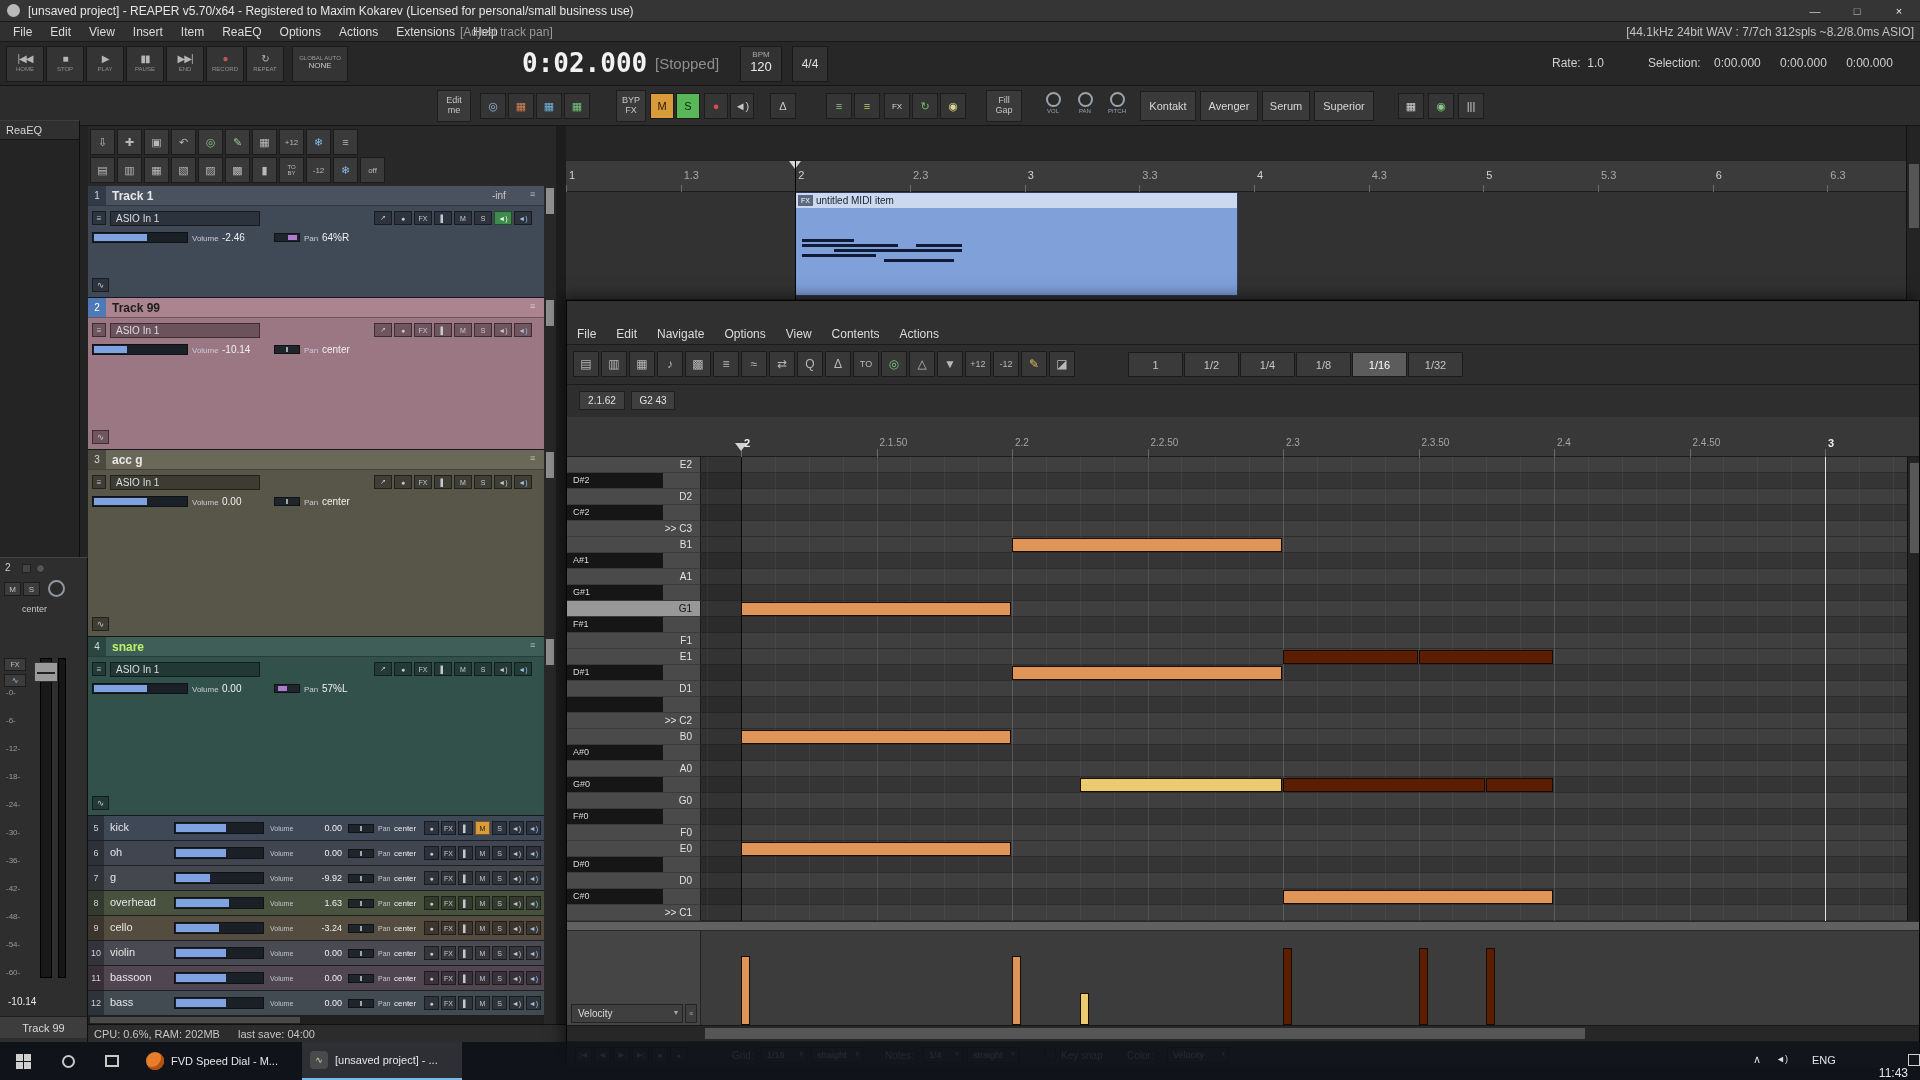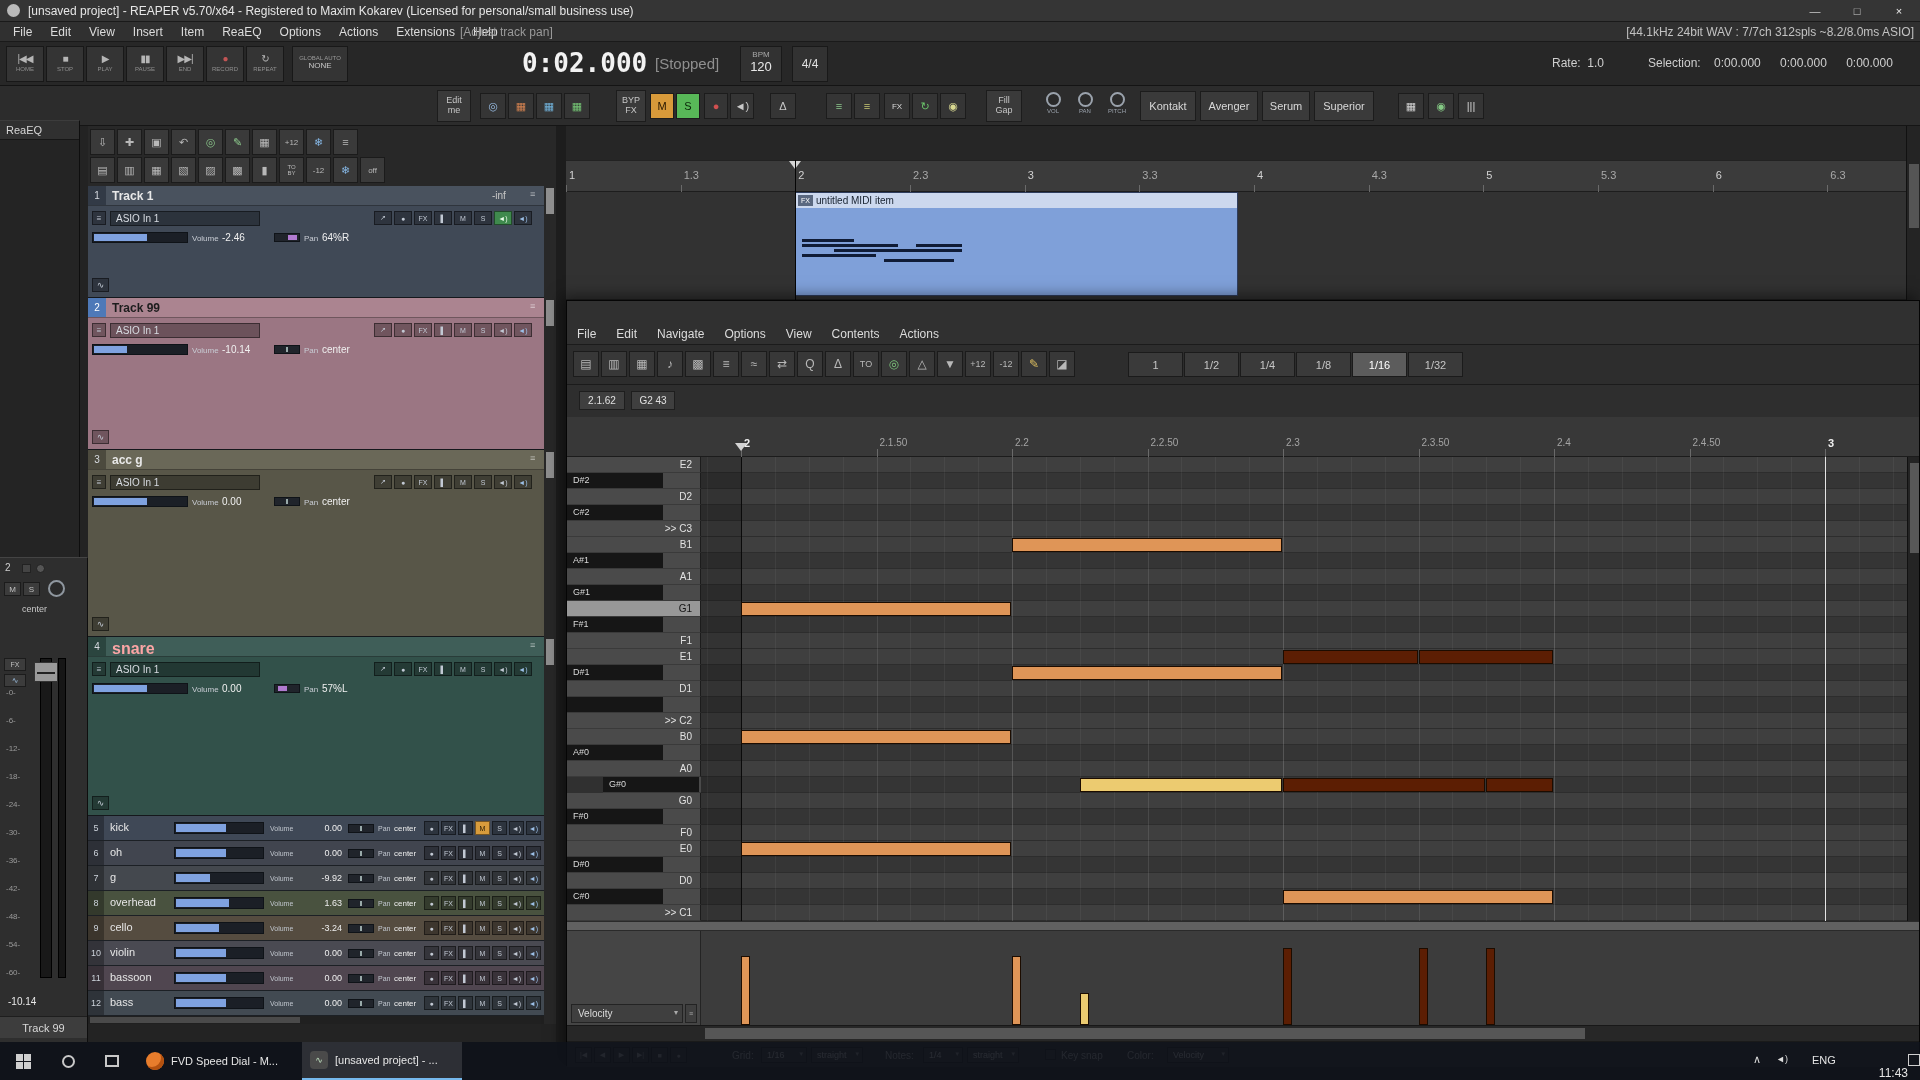--- a/index.html
+++ b/index.html
@@ -285,21 +285,21 @@
           <div class="a" style="position: absolute; left: 11px; top: 1px; width: 2px; bottom: 1px; background: rgb(153, 170, 170);"></div>
         </div>
         <div class="a" style="left: 216px; top: 48px; width: 22px; height: 10px; font-size: 8px; color: rgb(200, 204, 212);">Pan</div>
         <div class="a" style="left: 234px; top: 46px; width: 50px; height: 12px; font-size: 10px; color: rgb(240, 240, 240);">center</div>
         <div class="a" style="left: 4px; top: 167px; width: 17px; height: 14px; background: rgba(0, 0, 0, 0.28); border: 1px solid rgba(0, 0, 0, 0.45); font-size: 9px; color: rgb(194, 201, 212); display: flex; align-items: center; justify-content: center;">∿</div>
       </div>
       <div class="a" style="left: 458px; top: 326px; width: 8px; height: 26px; background: rgb(142, 142, 142);"></div>
       <div class="a" style="left: 0px; top: 511px; width: 456px; height: 179px; background: rgb(50, 81, 74); border-bottom: 1px solid rgb(21, 24, 28);">
         <div class="a" style="left: 0px; top: 0px; width: 456px; height: 20px; background: rgb(63, 94, 88); border-bottom: 1px solid rgba(0, 0, 0, 0.35);">
           <div class="a" style="left: 0px; top: 0px; width: 18px; height: 19px; background: rgb(43, 69, 63); color: rgb(214, 218, 224); font-size: 10px; display: flex; align-items: center; justify-content: center;">4</div>
-          <div class="a" style="left: 24px; top: 3px; width: 200px; height: 14px; font-size: 16px; font-weight: bold; color: #fca5a5;">snare</div>
+          <div class="a" style="left: 24px; top: 3px; width: 200px; height: 14px; font-size: 12px; font-weight: bold; color: #bef264;">snare</div>
           <div class="a" style="left: 442px; top: 3px; width: 10px; height: 12px; font-size: 9px; color: rgba(255, 255, 255, 0.55);">≡</div>
         </div>
         <div class="a" style="left: 4px; top: 25px; width: 14px; height: 14px; background: rgba(0, 0, 0, 0.28); border: 1px solid rgba(0, 0, 0, 0.45); font-size: 8px; color: rgb(194, 201, 212); display: flex; align-items: center; justify-content: center;">≡</div>
         <div class="a" style="left: 22px; top: 25px; width: 150px; height: 15px; background: rgba(0, 0, 0, 0.3); border: 1px solid rgba(0, 0, 0, 0.45); font-size: 10px; color: rgb(216, 220, 226); padding-left: 5px; line-height: 13px;">ASIO In 1</div>
         <div class="a" style="left: 286px; top: 25px; width: 18px; height: 14px; background: rgba(0, 0, 0, 0.28); border: 1px solid rgba(0, 0, 0, 0.45); font-size: 7px; color: rgb(194, 201, 212); display: flex; align-items: center; justify-content: center;">↗</div>
         <div class="a" style="left: 306px; top: 25px; width: 18px; height: 14px; background: rgba(0, 0, 0, 0.28); border: 1px solid rgba(0, 0, 0, 0.45); font-size: 7px; color: rgb(194, 201, 212); display: flex; align-items: center; justify-content: center;">●</div>
         <div class="a" style="left: 326px; top: 25px; width: 18px; height: 14px; background: rgba(0, 0, 0, 0.28); border: 1px solid rgba(0, 0, 0, 0.45); font-size: 7px; color: rgb(194, 201, 212); display: flex; align-items: center; justify-content: center;">FX</div>
         <div class="a" style="left: 346px; top: 25px; width: 18px; height: 14px; background: rgba(0, 0, 0, 0.28); border: 1px solid rgba(0, 0, 0, 0.45); font-size: 7px; color: rgb(194, 201, 212); display: flex; align-items: center; justify-content: center;">▌</div>
         <div class="a" style="left: 366px; top: 25px; width: 18px; height: 14px; background: rgba(0, 0, 0, 0.28); border: 1px solid rgba(0, 0, 0, 0.45); font-size: 7px; color: rgb(194, 201, 212); display: flex; align-items: center; justify-content: center;">M</div>
         <div class="a" style="left: 386px; top: 25px; width: 18px; height: 14px; background: rgba(0, 0, 0, 0.28); border: 1px solid rgba(0, 0, 0, 0.45); font-size: 7px; color: rgb(194, 201, 212); display: flex; align-items: center; justify-content: center;">S</div>
@@ -534,20 +534,24 @@
         <div class="a" style="left: 88px; top: 66px; width: 70px; height: 3px; background: rgb(16, 28, 54);"></div>
         <div class="a" style="left: 120px; top: 51px; width: 46px; height: 3px; background: rgb(16, 28, 54);"></div>
       </div>
       <div class="a" style="left: 229px; top: 34px; width: 1px; height: 140px; background: rgb(5, 5, 5); z-index: 2;"></div>
       <div class="tri a" style="left: 223px; top: 35px; width: 0px; height: 0px;"></div>
       <div class="a" style="left: 1340px; top: 0px; width: 14px; height: 174px; background: rgb(36, 36, 36); border-left: 1px solid rgb(17, 17, 17);">
         <div class="a" style="position: absolute; left: 2px; top: 38px; width: 10px; height: 64px; background: rgb(85, 85, 85);"></div>
       </div>
     </div>
 
+  <div class="a flex" id="statusbar" style="left:88px;top:1024px;width:478px;height:18px;background:#2c2c2c;border-top:1px solid #111;padding-left:6px;">
+    <span style="font-size:11px;color:#c4c4c4;">CPU: 0.6%, RAM: 202MB</span>
+    <span style="font-size:11px;color:#c4c4c4;margin-left:18px;">last save: 04:00</span>
+  </div>
 
   <div class="a" id="midiwin" style="left:566px;top:300px;width:1354px;height:766px;background:#303030;border:1px solid #050505;z-index:5;box-shadow:-4px -4px 14px rgba(0,0,0,0.5);">
       <div class="a" style="left: 0px; top: 22px; width: 1352px; height: 22px; background: rgb(48, 48, 48); border-bottom: 1px solid rgb(27, 27, 27); display: flex; align-items: center;">
         <div class="a" style="position: static; padding: 0px 10px; font-size: 12px; color: rgb(220, 220, 220);">File</div>
         <div class="a" style="position: static; padding: 0px 10px; font-size: 12px; color: rgb(220, 220, 220);">Edit</div>
         <div class="a" style="position: static; padding: 0px 10px; font-size: 12px; color: rgb(220, 220, 220);">Navigate</div>
         <div class="a" style="position: static; padding: 0px 10px; font-size: 12px; color: rgb(220, 220, 220);">Options</div>
         <div class="a" style="position: static; padding: 0px 10px; font-size: 12px; color: rgb(220, 220, 220);">View</div>
         <div class="a" style="position: static; padding: 0px 10px; font-size: 12px; color: rgb(220, 220, 220);">Contents</div>
         <div class="a" style="position: static; padding: 0px 10px; font-size: 12px; color: rgb(220, 220, 220);">Actions</div>
@@ -685,21 +689,21 @@
         <div class="a" style="left: 134px; top: 272px; width: 1220px; height: 16px; background: rgb(63, 63, 63); border-bottom: 1px solid rgb(45, 45, 45);"></div>
         <div class="a" style="left: 0px; top: 288px; width: 134px; height: 16px; background: rgb(74, 74, 74); border-bottom: 1px solid rgb(58, 58, 58); border-right: 1px solid rgb(28, 28, 28);">
           <div class="a" style="position: absolute; left: 0px; top: 0px; width: 96px; height: 15px; background: rgb(22, 22, 22);"></div>
           <div class="a" style="position: absolute; left: 6px; top: 2px; font-size: 9px; color: rgb(216, 216, 216);">A#0</div>
         </div>
         <div class="a" style="left: 134px; top: 288px; width: 1220px; height: 16px; background: rgb(53, 53, 53); border-bottom: 1px solid rgb(45, 45, 45);"></div>
         <div class="a" style="left: 0px; top: 304px; width: 134px; height: 16px; background: rgb(74, 74, 74); border-bottom: 1px solid rgb(58, 58, 58); border-right: 1px solid rgb(28, 28, 28);">
           <div class="a" style="position: absolute; right: 8px; top: 2px; font-size: 10px; color: rgb(226, 226, 226);">A0</div>
         </div>
         <div class="a" style="left: 134px; top: 304px; width: 1220px; height: 16px; background: rgb(63, 63, 63); border-bottom: 1px solid rgb(45, 45, 45);"></div>
-        <div class="a" style="left: 0px; top: 320px; width: 134px; height: 16px; background: rgb(74, 74, 74); border-bottom: 1px solid rgb(58, 58, 58); border-right: 1px solid rgb(28, 28, 28); margin-left: 36px;">
+        <div class="a" style="left: 0px; top: 320px; width: 134px; height: 16px; background: rgb(74, 74, 74); border-bottom: 1px solid rgb(58, 58, 58); border-right: 1px solid rgb(28, 28, 28);">
           <div class="a" style="position: absolute; left: 0px; top: 0px; width: 96px; height: 15px; background: rgb(22, 22, 22);"></div>
           <div class="a" style="position: absolute; left: 6px; top: 2px; font-size: 9px; color: rgb(216, 216, 216);">G#0</div>
         </div>
         <div class="a" style="left: 134px; top: 320px; width: 1220px; height: 16px; background: rgb(53, 53, 53); border-bottom: 1px solid rgb(45, 45, 45);"></div>
         <div class="a" style="left: 0px; top: 336px; width: 134px; height: 16px; background: rgb(74, 74, 74); border-bottom: 1px solid rgb(58, 58, 58); border-right: 1px solid rgb(28, 28, 28);">
           <div class="a" style="position: absolute; right: 8px; top: 2px; font-size: 10px; color: rgb(226, 226, 226);">G0</div>
         </div>
         <div class="a" style="left: 134px; top: 336px; width: 1220px; height: 16px; background: rgb(63, 63, 63); border-bottom: 1px solid rgb(45, 45, 45);"></div>
         <div class="a" style="left: 0px; top: 352px; width: 134px; height: 16px; background: rgb(74, 74, 74); border-bottom: 1px solid rgb(58, 58, 58); border-right: 1px solid rgb(28, 28, 28);">
           <div class="a" style="position: absolute; left: 0px; top: 0px; width: 96px; height: 15px; background: rgb(22, 22, 22);"></div>

